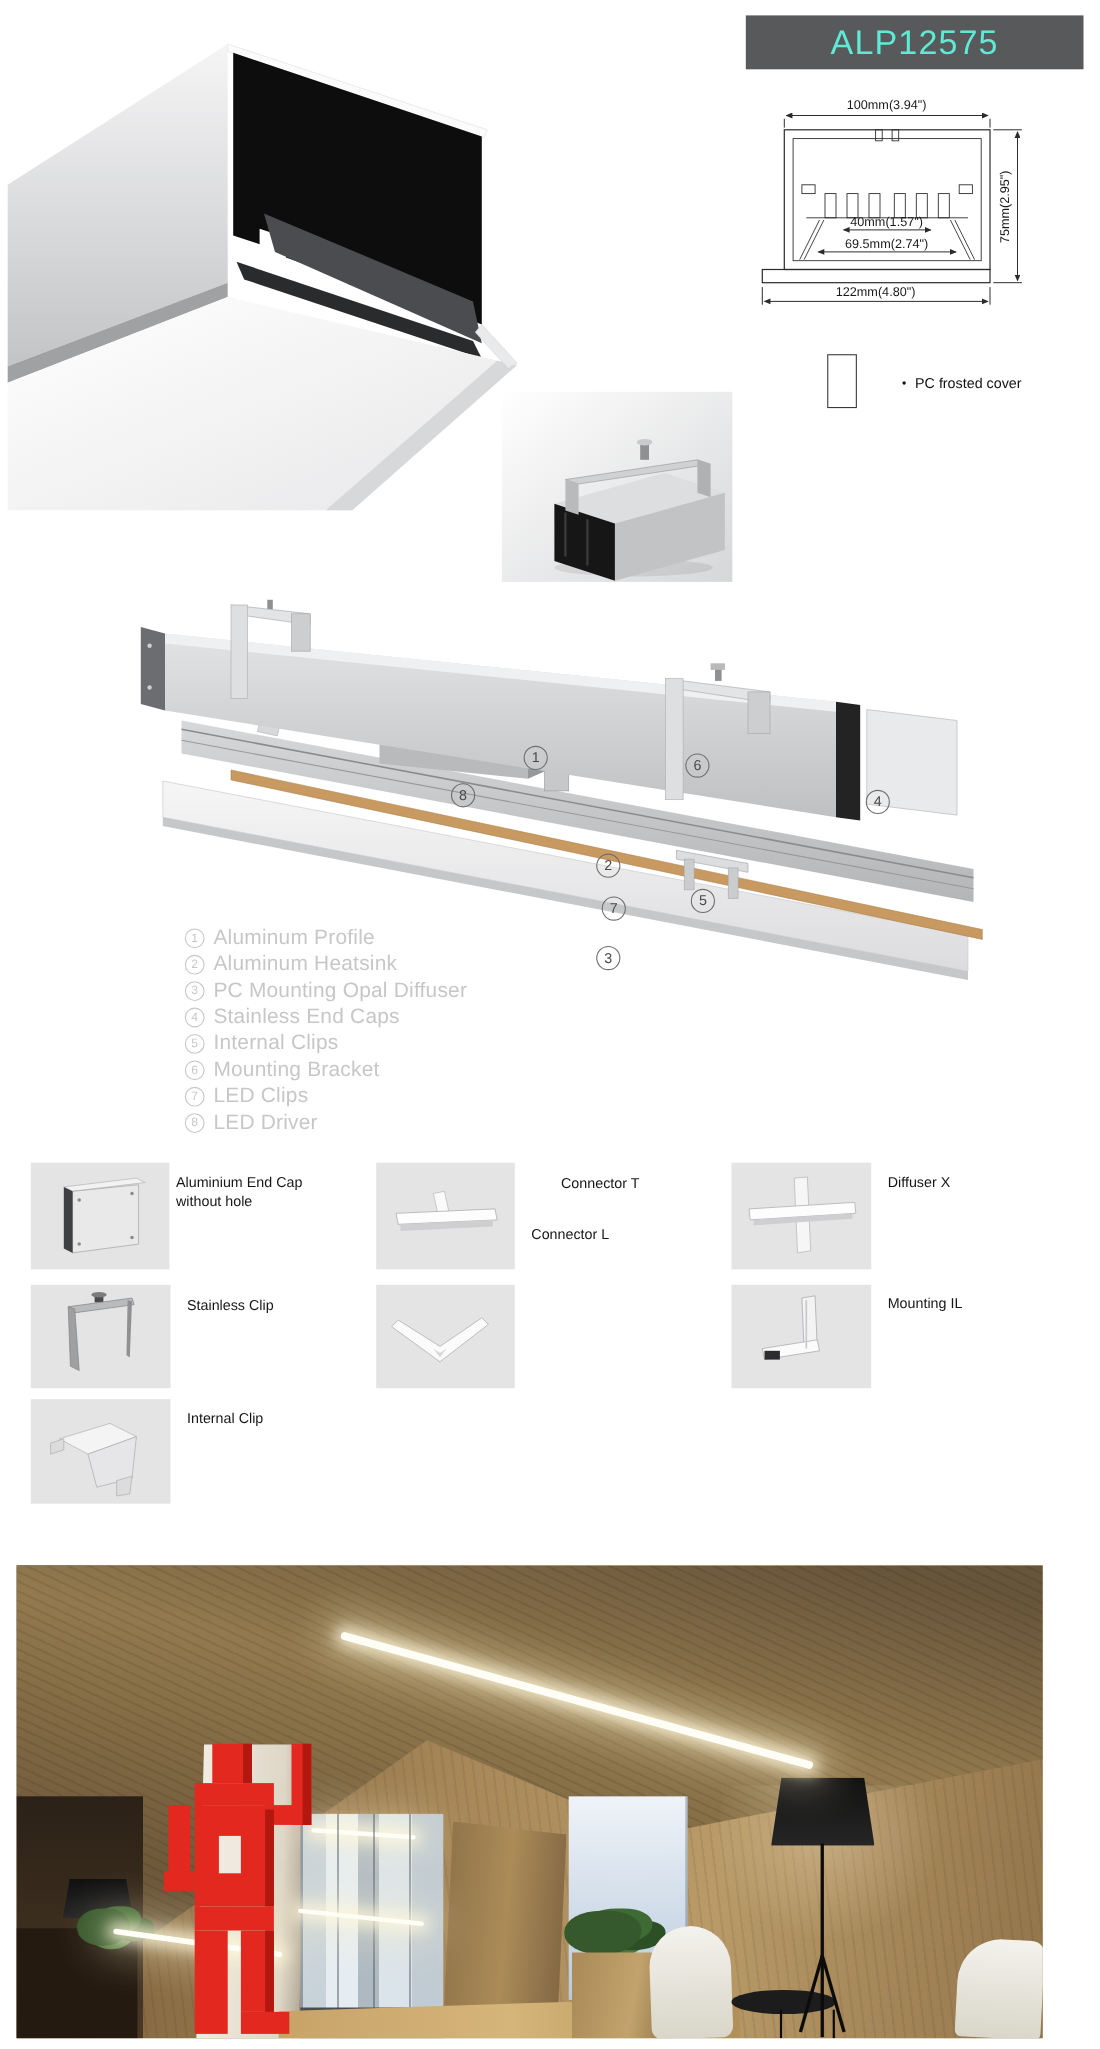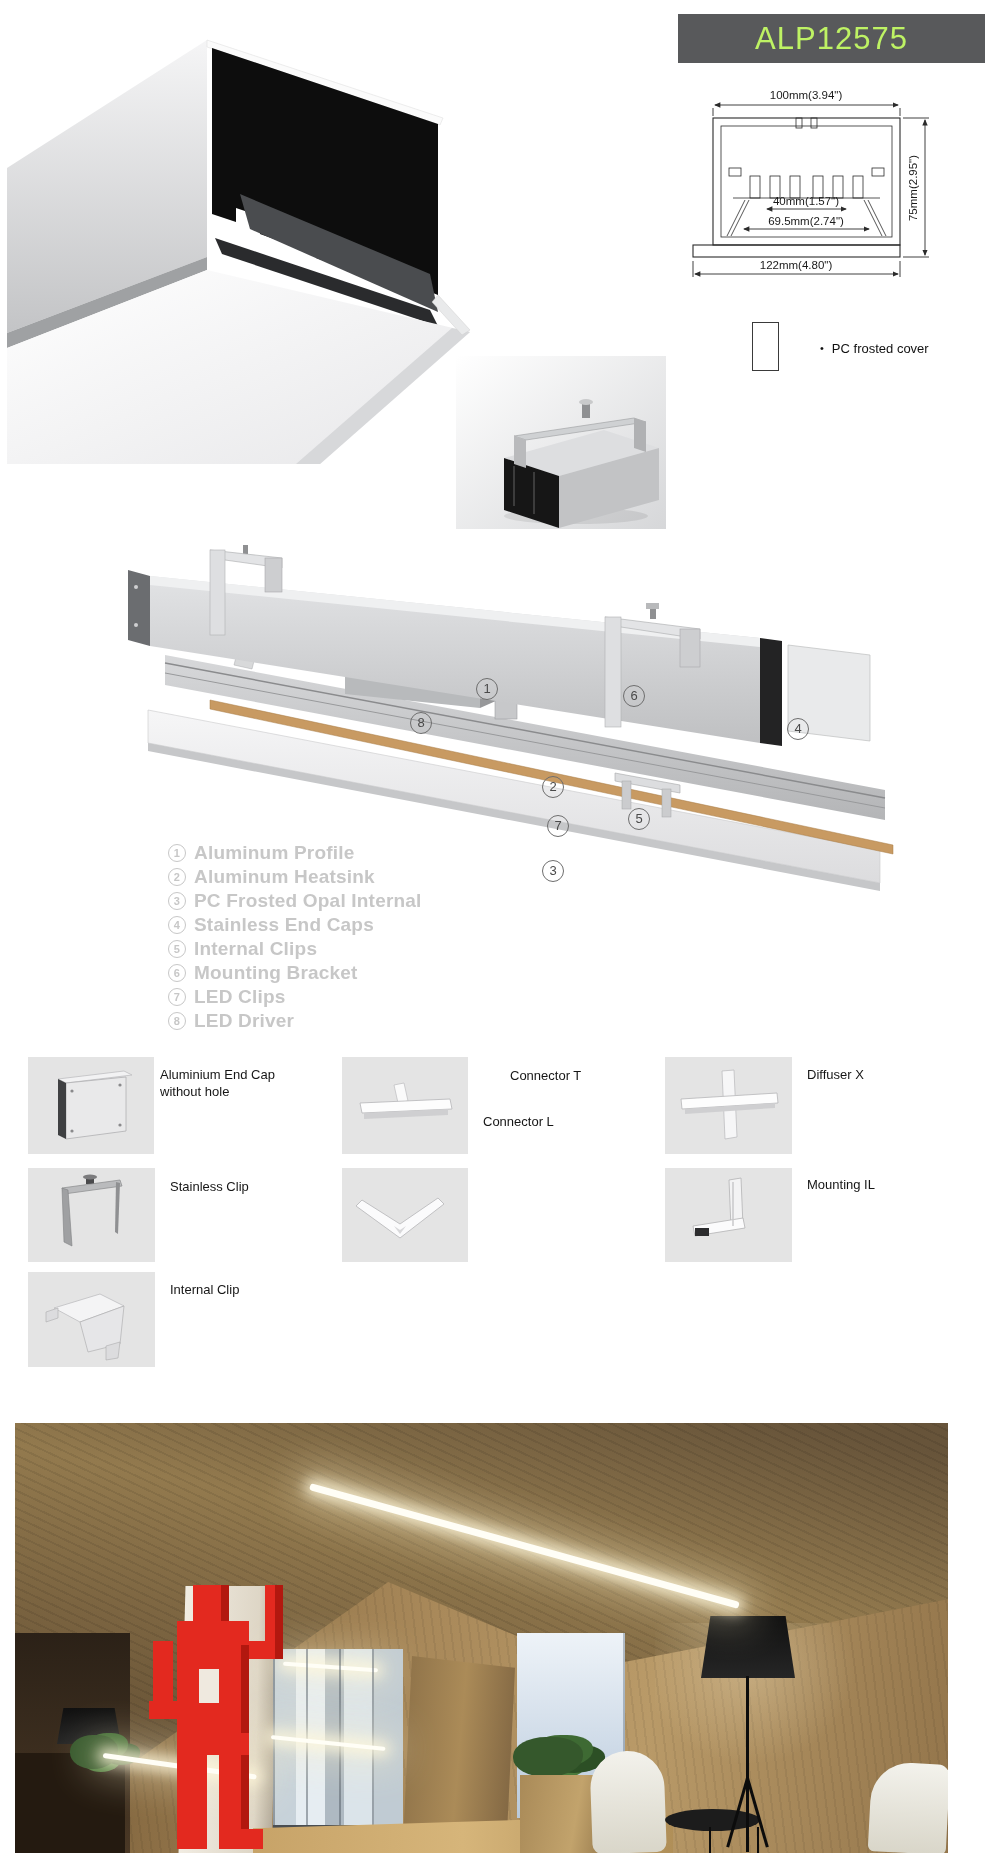--- a/index.html
+++ b/index.html
@@ -3,41 +3,41 @@
 <meta charset="utf-8">
 <style>
   html,body{margin:0;padding:0;background:#fff;}
   body{font-family:"Liberation Sans", sans-serif;}
   .sheet{position:relative;width:1000px;height:1863px;background:#fff;overflow:hidden;}
   .abs{position:absolute;}
 
   
   .header-bar{position:absolute;left:678px;top:14px;width:307px;height:49px;background:#58595b;
     display:flex;align-items:center;justify-content:center;}
-  .header-bar span{color:#bef264;font-size:31px;letter-spacing:1px;font-weight:400;}
+  .header-bar span{color:#5eead4;font-size:31px;letter-spacing:1px;font-weight:400;}
 
   
   .techdraw{position:absolute;left:665px;top:78px;width:310px;height:230px;}
   .techdraw text{font-family:"Liberation Sans",sans-serif;font-size:11.5px;fill:#1a1a1a;}
   .techdraw .ln{stroke:#2b2b2b;stroke-width:1.1;fill:none;}
   .techdraw .thin{stroke:#2b2b2b;stroke-width:0.8;fill:none;}
   .techdraw .dim{stroke:#2b2b2b;stroke-width:0.9;fill:none;}
 
   
   .cover-icon{position:absolute;left:752px;top:322px;width:25px;height:47px;border:1.6px solid #3a3a3a;background:#fff;}
   .cover-note{position:absolute;left:820px;top:341px;font-size:13px;color:#111;}
   .cover-note .bul{margin-right:8px;font-size:11px;vertical-align:1px;}
 
   
   .callout{position:absolute;width:20px;height:20px;border:1.2px solid #6e6e6e;border-radius:50%;
     color:#4a4a4a;font-size:13px;line-height:20px;text-align:center;background:transparent;}
 
   
   .parts{position:absolute;left:168px;top:841px;list-style:none;margin:0;padding:0;}
-  .parts li{height:24px;line-height:24px;font-size:19px;color:#c7c7c7;font-weight:700;letter-spacing:.2px;white-space:nowrap;}
+  .parts li{height:24px;line-height:24px;font-size:19px;color:#c7c7c7;font-weight:400;letter-spacing:.2px;white-space:nowrap;}
   .pcirc{display:inline-block;width:16px;height:16px;border:1.4px solid #c7c7c7;border-radius:50%;
     font-size:11px;line-height:16px;text-align:center;vertical-align:2px;margin-right:8px;color:#c7c7c7;}
 
   
   .thumb{position:absolute;background:#e4e4e4;}
   .acc-label{position:absolute;font-size:13px;color:#161616;line-height:17px;}
 
   
   .photo{position:absolute;left:15px;top:1423px;width:933px;height:430px;overflow:hidden;
     background:linear-gradient(97deg,#5e4a2f 0%,#8a6d44 18%,#a9895a 45%,#b99a68 68%,#93754b 100%);}
@@ -263,21 +263,21 @@
   <span class="callout" style="left:542px;top:860px">3</span>
   <span class="callout" style="left:787px;top:718px">4</span>
   <span class="callout" style="left:628px;top:808px">5</span>
   <span class="callout" style="left:623px;top:685px">6</span>
   <span class="callout" style="left:547px;top:815px">7</span>
   <span class="callout" style="left:410px;top:712px">8</span>
 
   <ul class="parts">
     <li><span class="pcirc">1</span><span>Aluminum Profile</span></li>
     <li><span class="pcirc">2</span><span>Aluminum Heatsink</span></li>
-    <li><span class="pcirc">3</span><span>PC Frosted Opal Internal</span></li>
+    <li><span class="pcirc">3</span><span>PC Mounting Opal Diffuser</span></li>
     <li><span class="pcirc">4</span><span>Stainless End Caps</span></li>
     <li><span class="pcirc">5</span><span>Internal Clips</span></li>
     <li><span class="pcirc">6</span><span>Mounting Bracket</span></li>
     <li><span class="pcirc">7</span><span>LED Clips</span></li>
     <li><span class="pcirc">8</span><span>LED Driver</span></li>
   </ul>
 
   <div class="thumb" style="left:28px;top:1057px;width:126px;height:97px">
     <svg width="126" height="97" viewBox="0 0 126 97">
       <polygon points="30,22 96,14 104,18 38,26" fill="#f2f2f3" stroke="#b9b9bb" stroke-width="0.7"></polygon>

